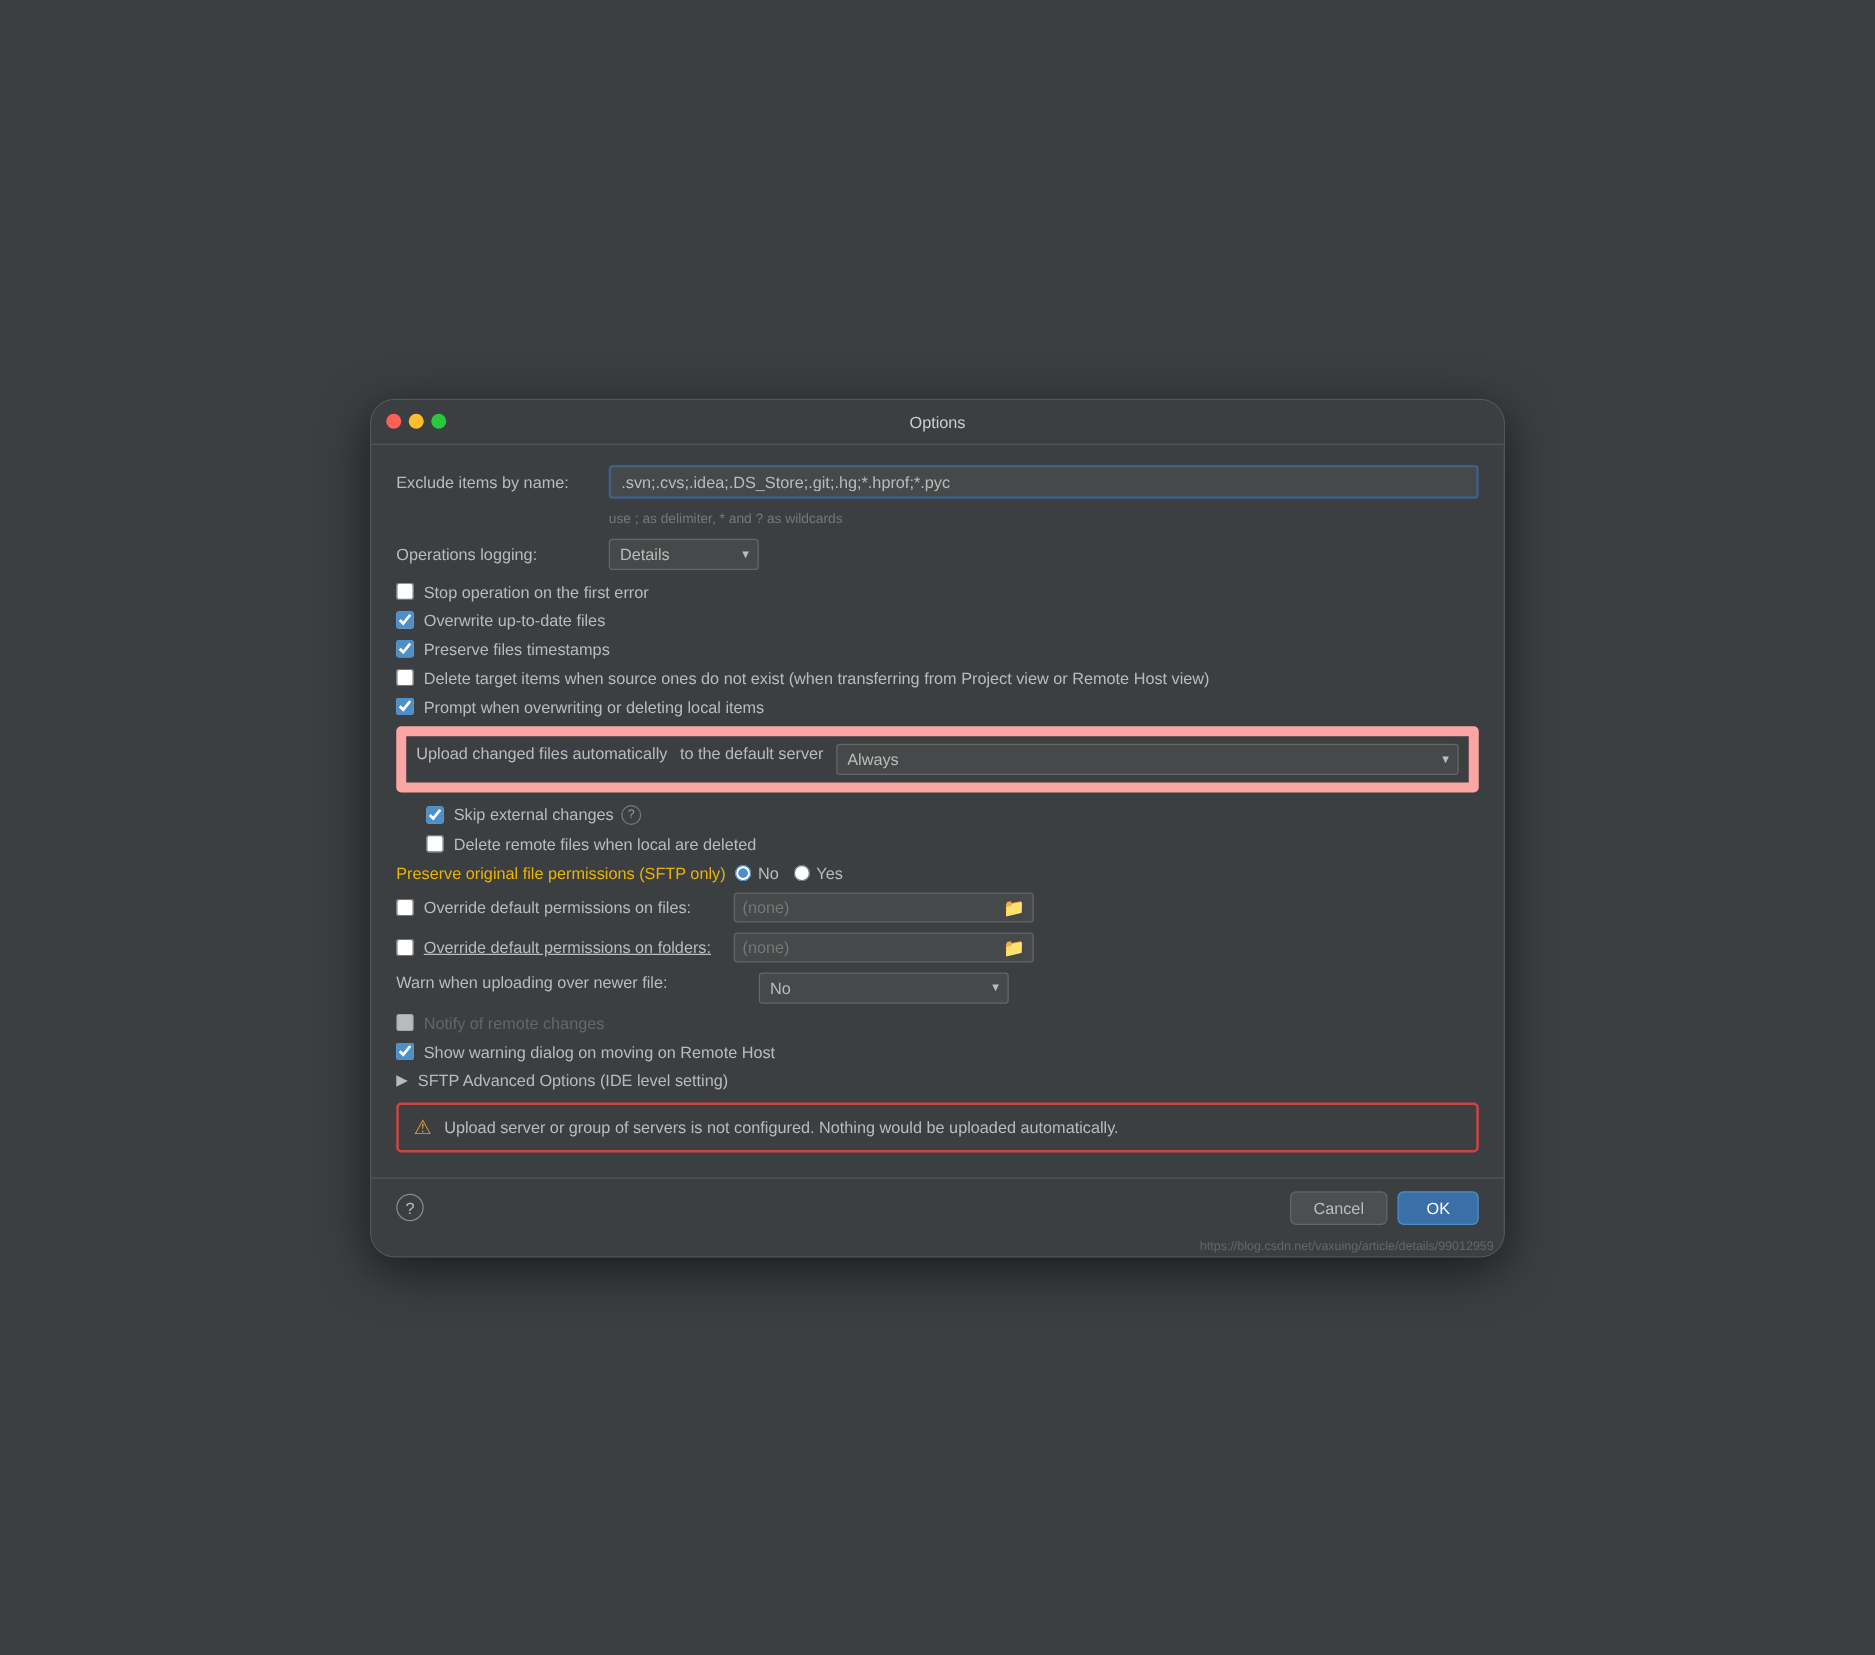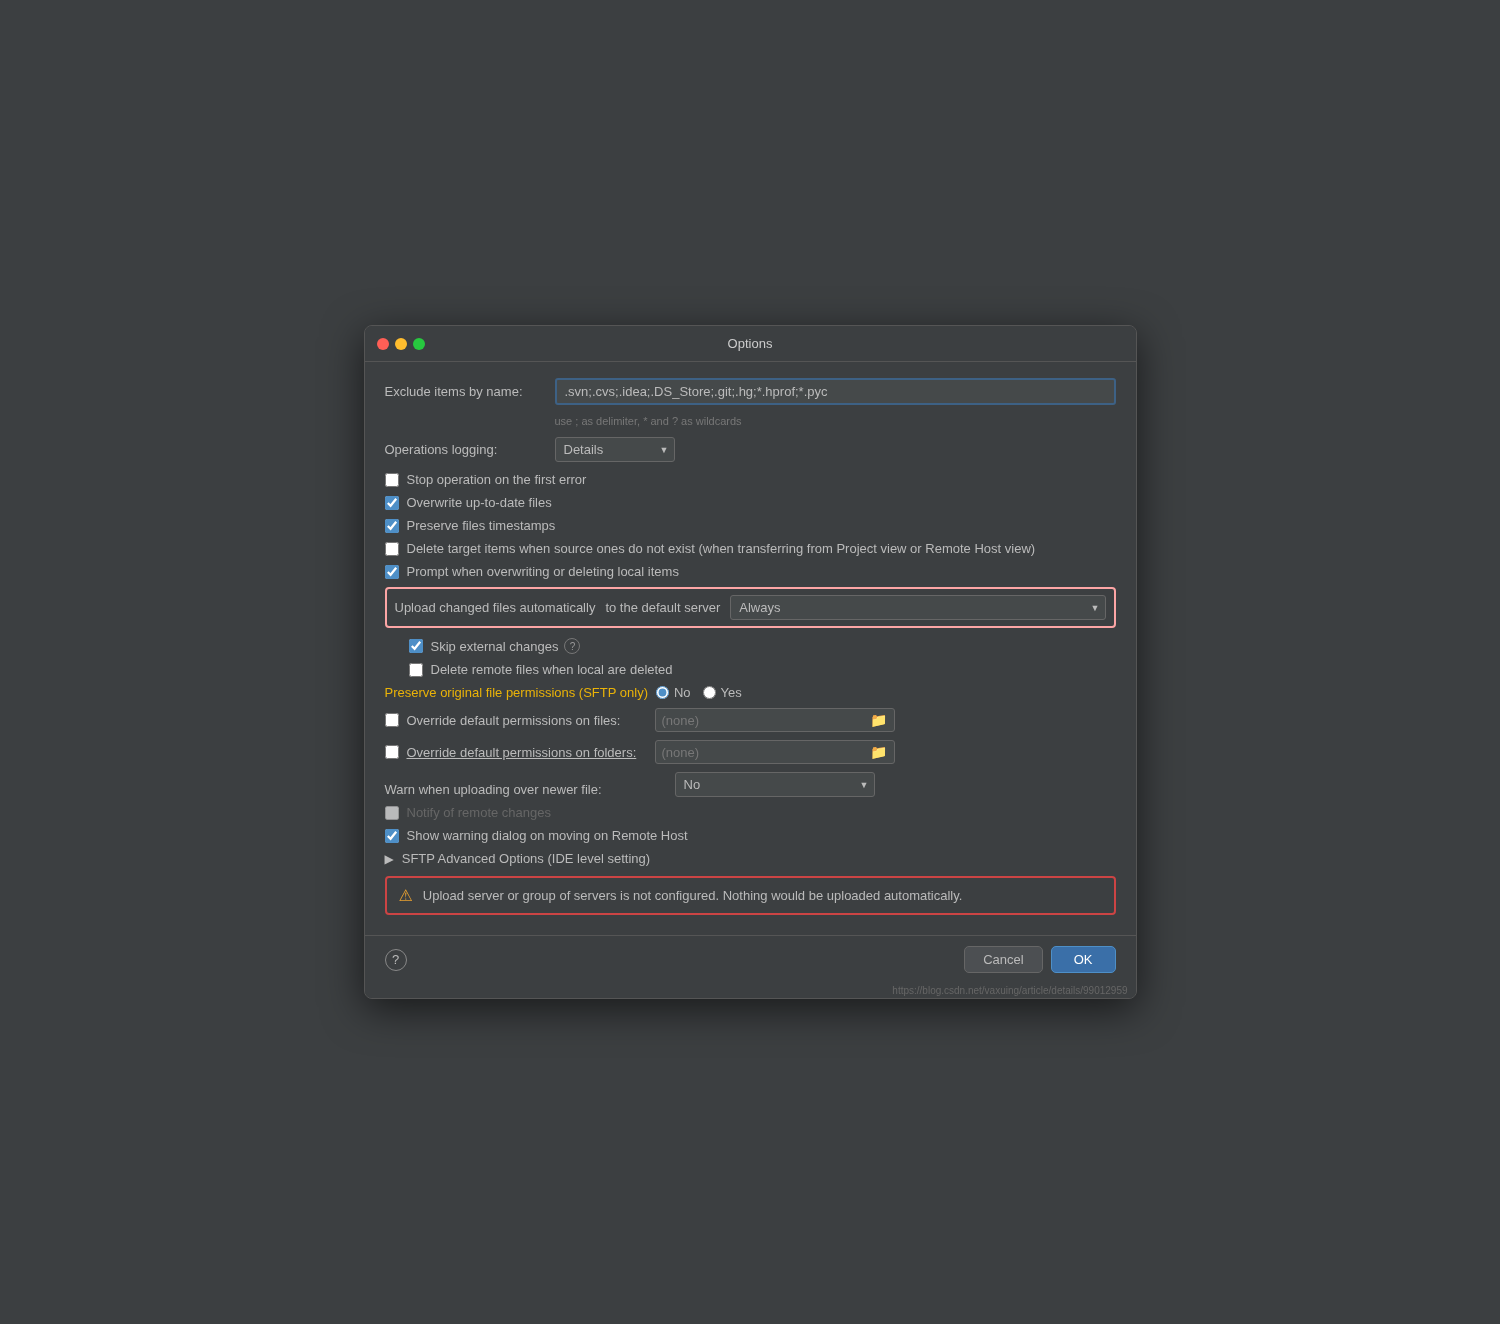--- a/index.html
+++ b/index.html
@@ -9,22 +9,22 @@
       align-items: center;
       justify-content: center;
       min-height: 100vh;
       font-family: -apple-system, BlinkMacSystemFont, "Segoe UI", sans-serif;
       font-size: 13px;
       color: #bbbbbb;
     }
     .window {
       background: #3c3f41;
       border: 1px solid #555555;
-      border-radius: 8px;
-      width: 773px;
+      border-radius: 20px;
+      width: 908px;
       box-shadow: 0 10px 40px rgba(0,0,0,0.6);
       overflow: hidden;
     }
     .title-bar {
       background: #3c3f41;
       display: flex;
       align-items: center;
       justify-content: center;
       padding: 10px 16px;
       border-bottom: 1px solid #555;
@@ -135,23 +135,23 @@
       display: flex;
       align-items: center;
       gap: 5px;
     }
     .radio-item input[type="radio"] {
       cursor: pointer;
       accent-color: #4e8fc7;
     }
     .upload-row {
       display: flex;
-      align-items: center;
+      align-items: flex-start;
       margin-bottom: 10px;
-      border: 2px solid #fca5a5;
+      border: 8px solid #fca5a5;
       border-radius: 4px;
       padding: 6px 8px;
     }
     .upload-row-label {
       color: #bbbbbb;
       white-space: nowrap;
       margin-right: 10px;
     }
     .always-select-wrapper {
       position: relative;
@@ -209,21 +209,21 @@
       outline: none;
       flex: 1;
     }
     .folder-icon {
       color: #888;
       font-size: 14px;
       cursor: pointer;
     }
     .warn-row {
       display: flex;
-      align-items: flex-end;
+      align-items: flex-start;
       margin-bottom: 8px;
     }
     .warn-label {
       color: #bbbbbb;
       min-width: 280px;
       margin-right: 10px;
     }
     .sftp-row {
       display: flex;
       align-items: center;

